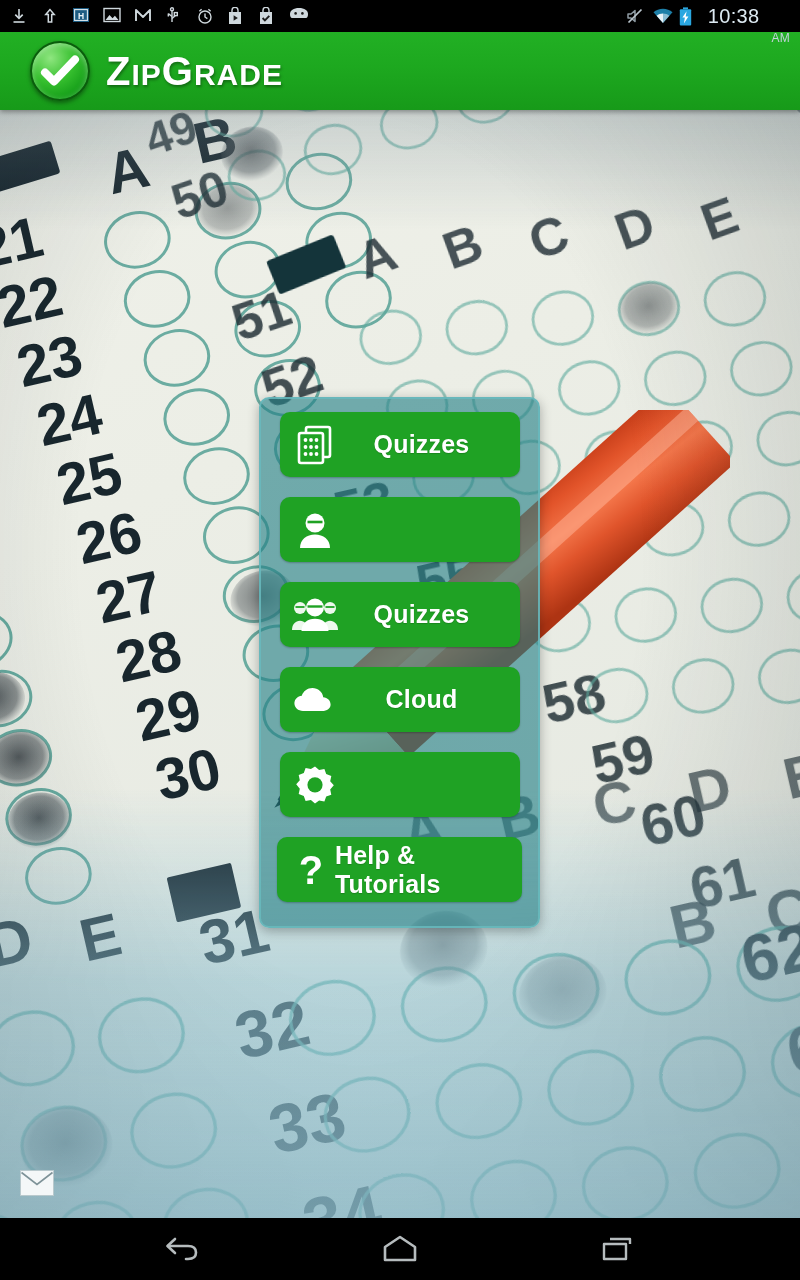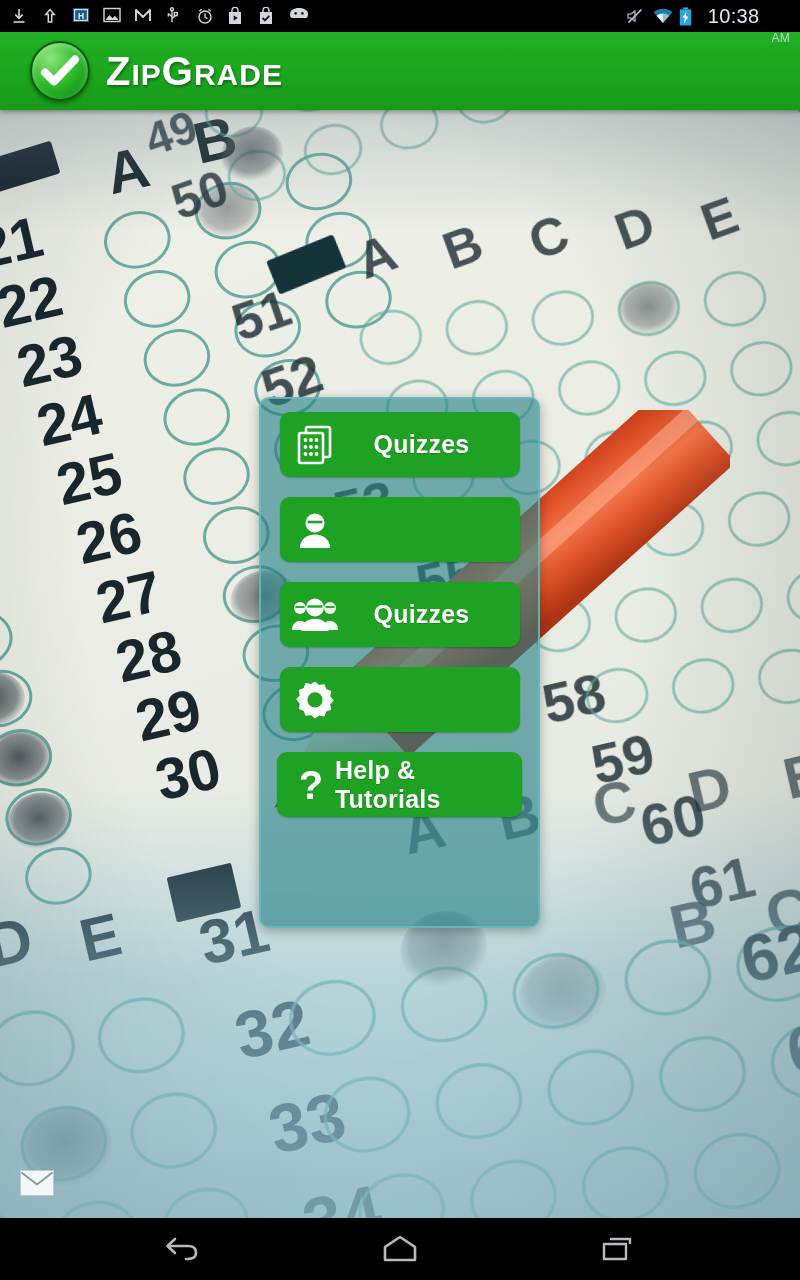--- a/index.html
+++ b/index.html
@@ -706,20 +706,28 @@
             <circle cx="23" cy="10.5" r="9" fill="#fff"></circle>
             <path d="M9.5 34c0-7.6 6-12.2 13.5-12.2S36.5 26.4 36.5 34z" fill="#fff"></path>
             <path d="M15.5 9.5h15" stroke="#1fa224" stroke-width="2.4"></path>
             <path d="M3.5 10h9" stroke="#1fa224" stroke-width="1.8"></path>
             <path d="M33.5 10h9" stroke="#1fa224" stroke-width="1.8"></path>
           </svg>
         </span>
         <span class="mi-label">Quizzes</span>
       </div>
 
+      <div class="mi">
+        <span class="mi-ico">
+          <svg width="44" height="28" viewBox="0 0 44 28">
+            <path d="M10 25c-4.9 0-8.6-3.4-8.6-7.7 0-4 3.2-7.3 7.4-7.6C10.2 5.3 14.4 2 19.4 2c5.6 0 10.2 4 10.8 9.2 4.3.3 7.4 3.4 7.4 7.3 0 4.1-3.6 6.5-8.4 6.5z" fill="#fff"></path>
+          </svg>
+        </span>
+        <span class="mi-label">Cloud</span>
+      </div>
 
       <div class="mi">
         <span class="mi-ico">
           <svg width="40" height="40" viewBox="0 0 40 40">
             <path d="M20 1.5l4.1 3.6 5.3-1.1 1.8 5.1 5.1 1.8-1.1 5.3 3.6 4.1-3.6 4.1 1.1 5.3-5.1 1.8-1.8 5.1-5.3-1.1L20 38.5l-4.1-3.6-5.3 1.1-1.8-5.1-5.1-1.8 1.1-5.3L1.2 19.3l3.6-4.1-1.1-5.3 5.1-1.8 1.8-5.1 5.3 1.1z" fill="#fff"></path>
             <circle cx="20" cy="19.8" r="7.6" fill="#1fa224"></circle>
           </svg>
         </span>
       </div>
 

